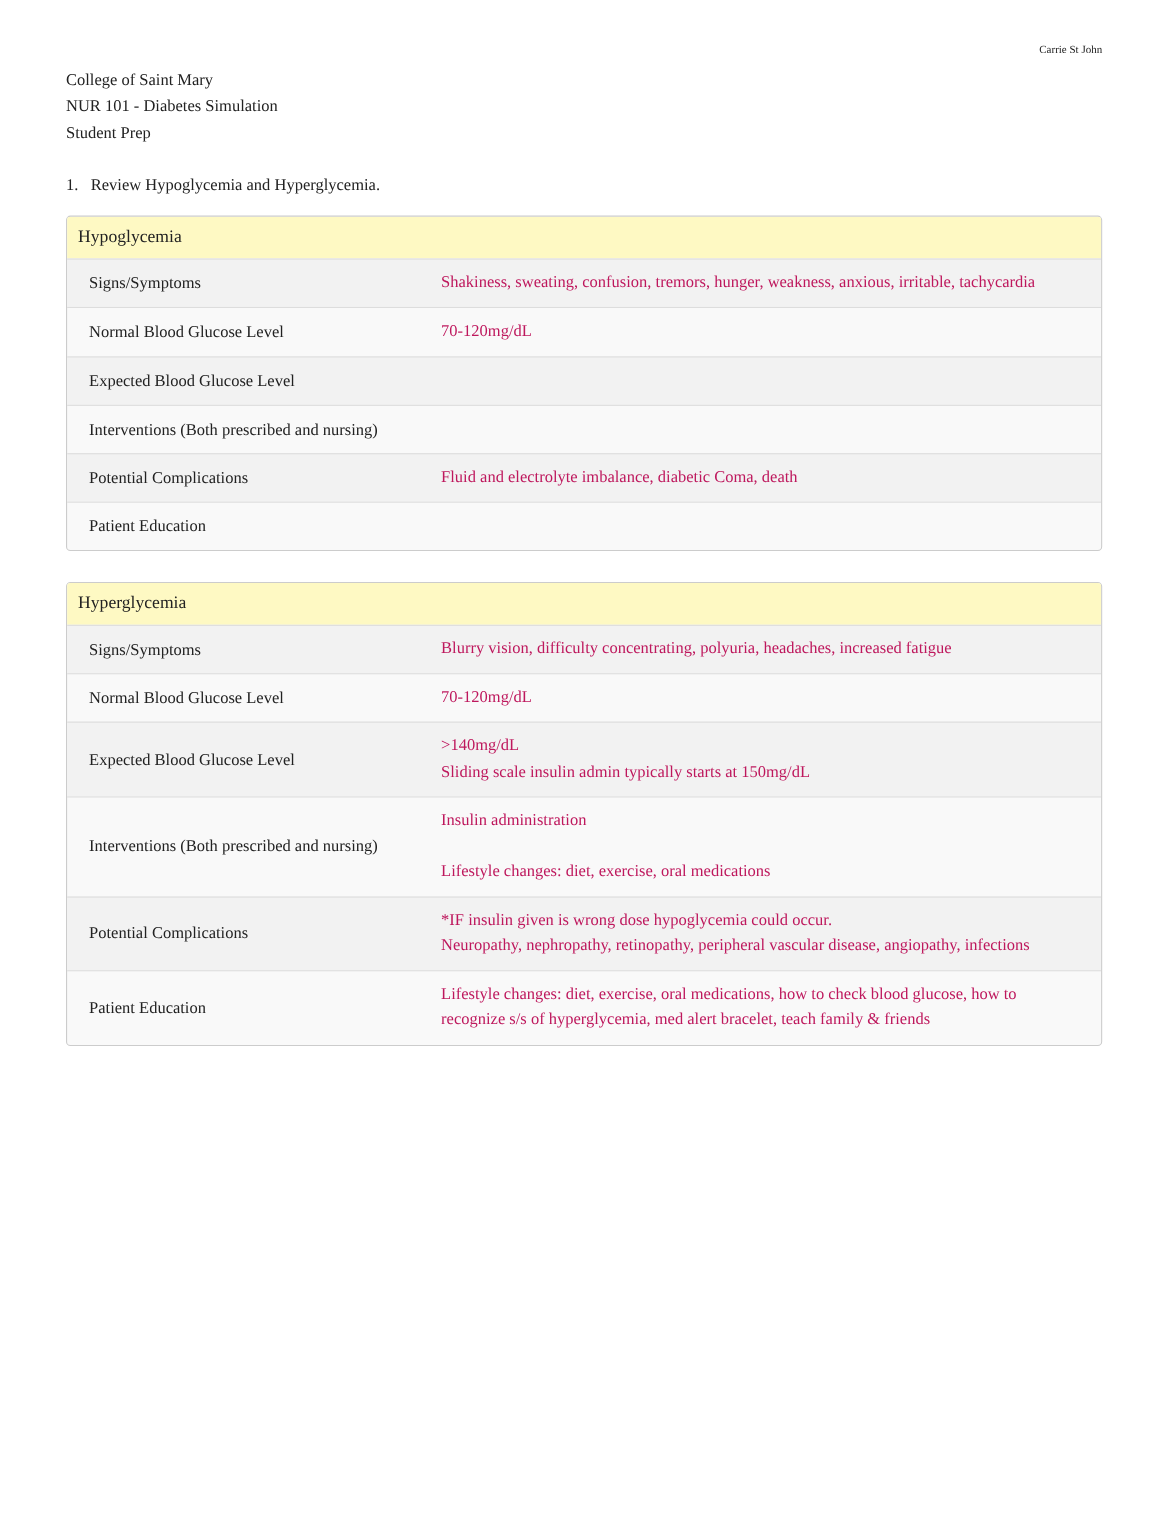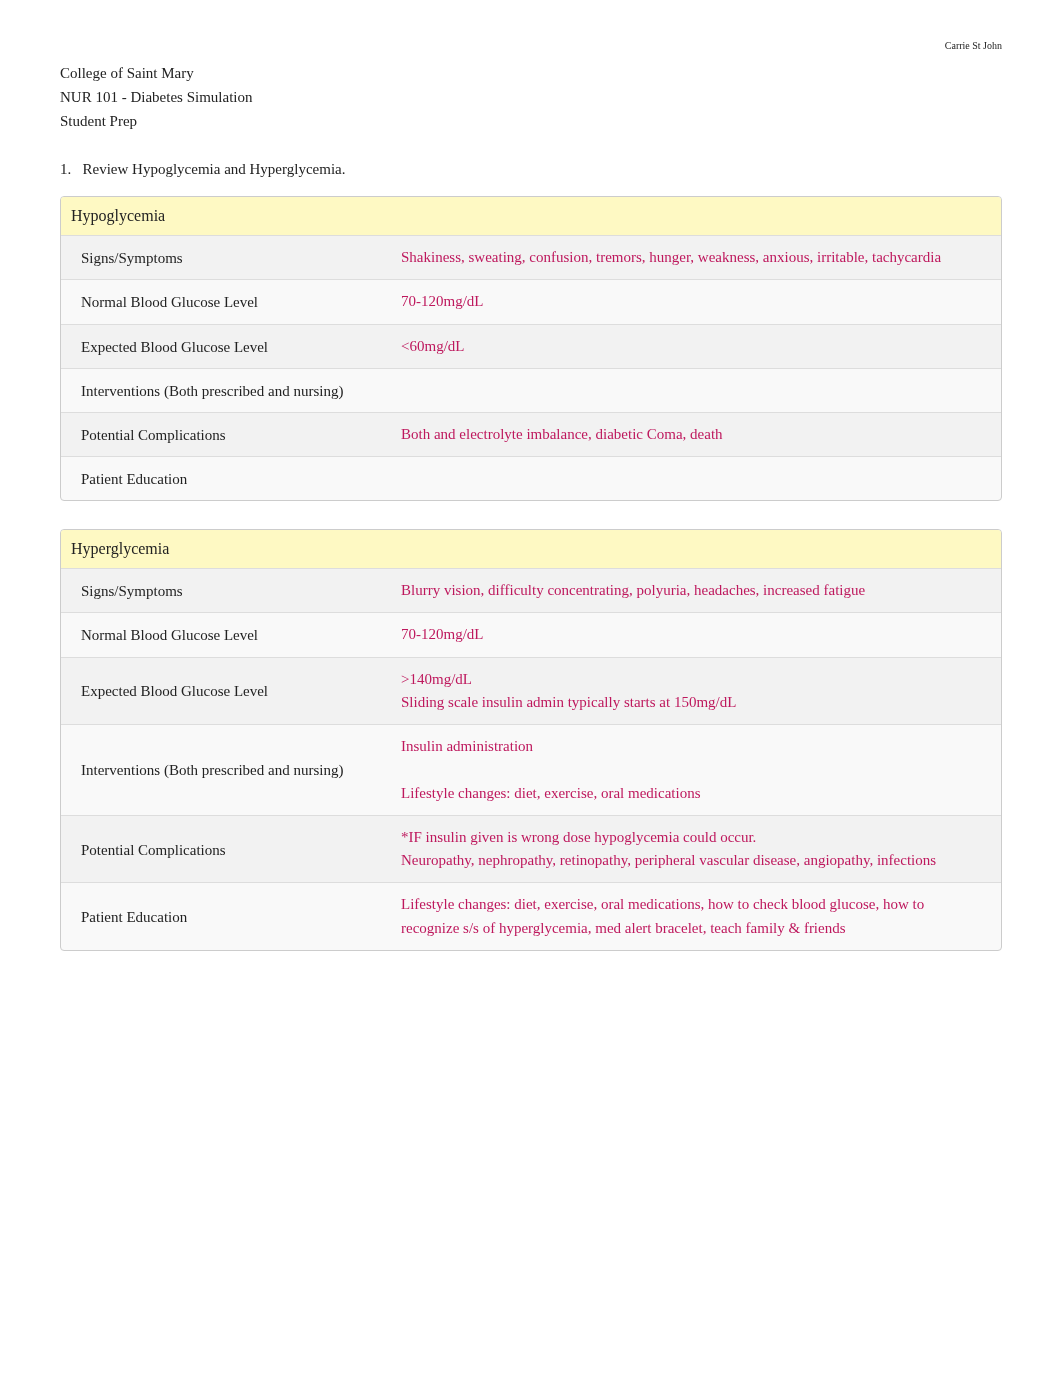--- a/index.html
+++ b/index.html
@@ -104,30 +104,29 @@
     <div class="card-value">Shakiness, sweating, confusion, tremors, hunger, weakness, anxious, irritable, tachycardia</div>
   </div>
 
   <div class="card-row">
     <div class="card-label">Normal Blood Glucose Level</div>
     <div class="card-value">70-120mg/dL</div>
   </div>
 
   <div class="card-row">
     <div class="card-label">Expected Blood Glucose Level</div>
-    <div class="card-value">&lt;60mg/dL</div>
   </div>
 
   <div class="card-row">
     <div class="card-label">Interventions (Both prescribed and nursing)</div>
   </div>
 
   <div class="card-row">
     <div class="card-label">Potential Complications</div>
-    <div class="card-value">Both and electrolyte imbalance, diabetic Coma, death</div>
+    <div class="card-value">Fluid and electrolyte imbalance, diabetic Coma, death</div>
   </div>
 
   <div class="card-row">
     <div class="card-label">Patient Education</div>
   </div>
 </div>
 
 <div class="card">
   <div class="card-header">Hyperglycemia</div>
 

